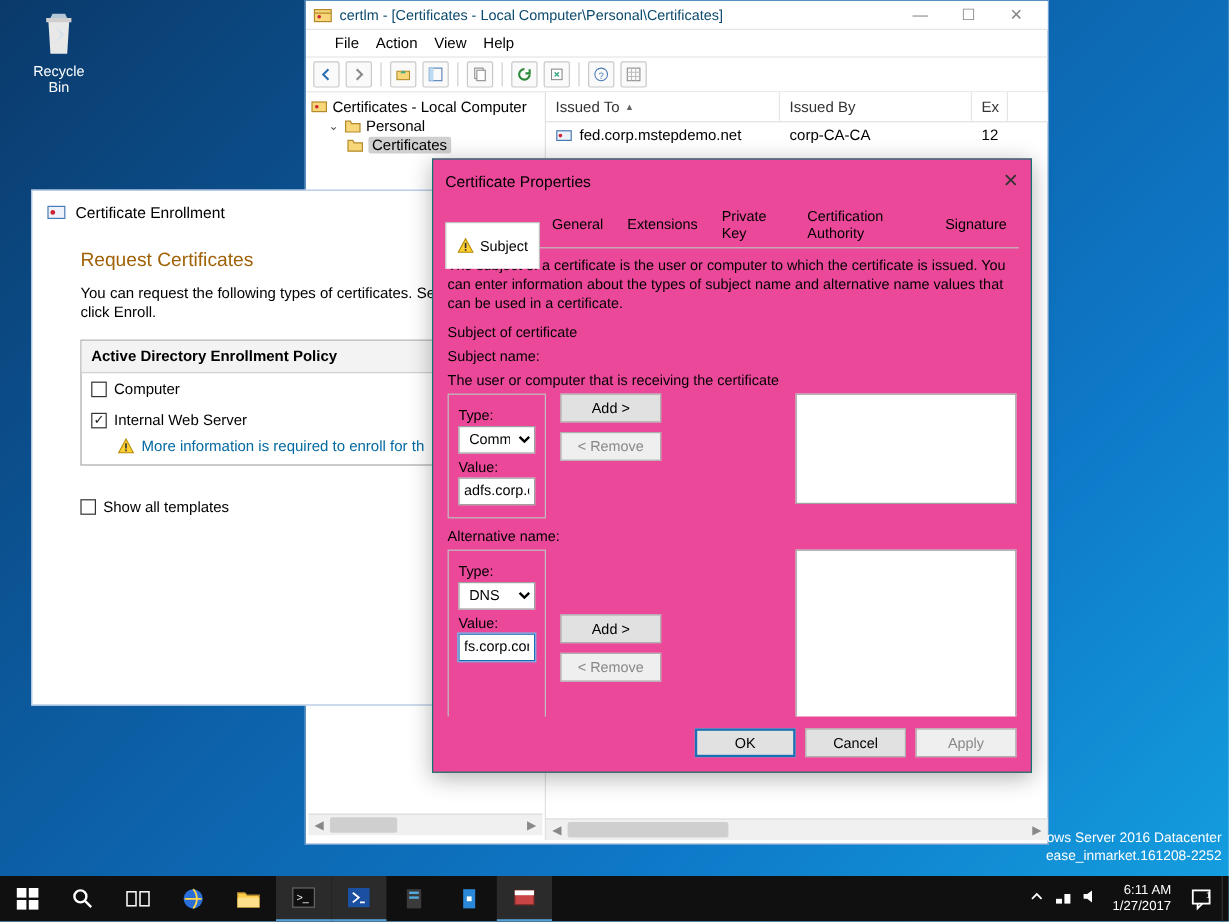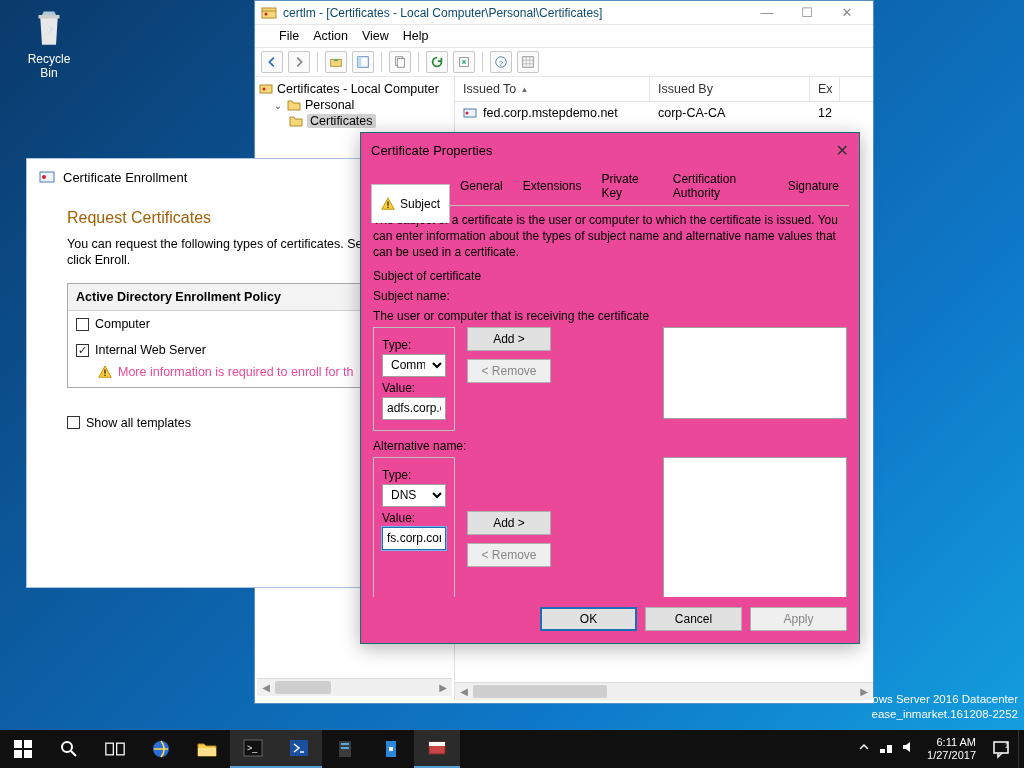--- a/index.html
+++ b/index.html
@@ -53,21 +53,21 @@
   .enroll { position:absolute; left:26px; top:158px; width:540px; height:430px; background:#fff; border:1px solid #a9c2e0; }
   .enroll .hdr { display:flex; align-items:center; gap:8px; padding:10px 12px 0; font-size:13px; }
   .enroll .hdr .ticon { width:16px; height:16px; }
   .enroll .big { color:#a16207; font-size:16px; padding:24px 40px 10px; }
   .enroll .txt { font-size:12.5px; padding:0 40px 16px; }
   .enroll .policy { margin:0 40px; border:1px solid #a9a9a9; padding:0; font-size:12.5px; }
   .enroll .policy .phead { background:#f3f3f3; padding:6px 8px; font-weight:600; border-bottom:1px solid #d0d0d0; }
   .enroll .policy .prow { display:flex; align-items:center; justify-content:space-between; padding:6px 8px; }
   .enroll .policy .chk { display:flex; align-items:center; gap:6px; }
   .enroll .policy .status { display:flex; align-items:center; gap:4px; color:#333; }
-  .enroll .policy .link { color:#ec4899; padding:2px 8px 8px 30px; display:flex; align-items:flex-end; gap:6px; cursor:pointer; }
+  .enroll .policy .link { color:#0369a1; padding:2px 8px 8px 30px; display:flex; align-items:flex-end; gap:6px; cursor:pointer; }
   .enroll .showall { display:flex; gap:6px; padding:28px 40px 0; font-size:12.5px; }
   .checkbox { width:13px; height:13px; border:1px solid #333; display:inline-flex; align-items:center; justify-content:center; }
   .checkbox.checked::after { content:"✓"; font-size:11px; line-height:1; color:#222; }
   .warn-icon { width:14px; height:14px; display:inline-block; }
   .warn-icon svg { width:100%; height:100%; }
   .info-icon { width:14px; height:14px; border-radius:50%; border:1px solid #4a7ab5; color:#4a7ab5; font-style:italic; font-family:Georgia,serif; font-size:11px; display:inline-flex; align-items:center; justify-content:center; font-weight:bold; }
 
   
   .props { position:absolute; left:360px; top:132px; width:500px; height:512px; background:#ec4899; border:1px solid #0f766e; box-shadow:0 4px 18px rgba(0,0,0,.3); display:flex; flex-direction:column; }
   .props .titlebar { display:flex; align-items:center; justify-content:space-between; padding:8px 10px 6px; font-size:13px; }
@@ -87,21 +87,21 @@
   .props .lbl { margin:4px 0 2px; }
   .props select, .props input[type=text] { width:100%; height:23px; font-size:12px; border:1px solid #a0a0a0; padding:1px 4px; background:#fff; }
   .props input.active { border:1px solid #1a6fb5; outline:1px solid #79b5ea; }
   .props .btn { width:84px; height:24px; border:1px solid #adadad; background:#e1e1e1; font-size:12px; cursor:pointer; }
   .props .btn.disabled { color:#888; background:#efefef; }
   .props .listbox { border:1px solid #a0a0a0; background:#fff; }
   .props .listbox.sm { height:92px; }
   .props .listbox.lg { height:168px; }
   .props .footer { display:flex; gap:8px; justify-content:flex-end; padding:10px 12px 12px; }
   .props .footer .btn.ok { border:2px solid #1a6fb5; background:#e1e1e1; }
-  .props .footer .btn { width:97px; }
+  .props .footer .btn { width:84px; }
 
   
   .watermark { position:absolute; right:0; top:692px; color:#fff; font-size:11.5px; text-align:right; line-height:1.3; padding-right:6px; }
 
   
   .taskbar { position:absolute; left:0; bottom:0; right:0; height:38px; background:#101010; display:flex; align-items:center; }
   .taskbar .tb { width:46px; height:38px; display:flex; align-items:center; justify-content:center; color:#fff; }
   .taskbar .tb.active { background:#2b2b2b; border-bottom:2px solid #56a0d6; }
   .taskbar .tb svg { width:20px; height:20px; }
   .taskbar .spacer { flex:1; }

